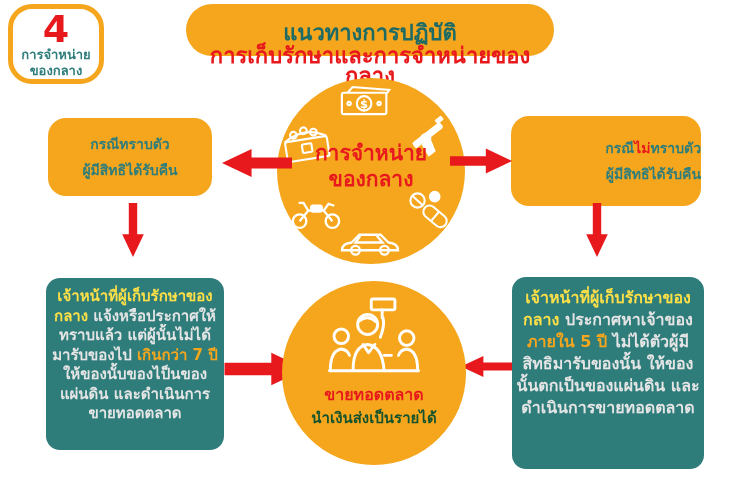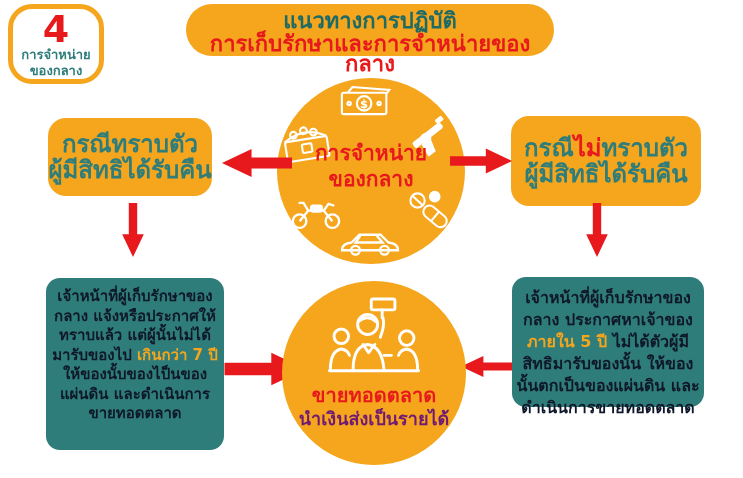--- a/index.html
+++ b/index.html
@@ -5,51 +5,51 @@
   html,body{margin:0;padding:0;background:#fff;}
   #stage{
     position:relative;width:743px;height:478px;background:#ffffff;overflow:hidden;
     font-family:"DejaVu Sans","Liberation Sans",sans-serif;font-weight:bold;
   }
   .abs{position:absolute;}
   
   .orange-bg{background:#F5A61D;}
   .teal-bg{background:#2E7D7B;}
   .red-t{color:#E8191C;}
-  .white-t{color:#0f172a;}
-  .salmon-t{color:#0f172a;}
+  .white-t{color:#e5e5e5;}
+  .salmon-t{color:#fde047;}
   .orange-t{color:#F5A61D;}
   
   #badge{left:8px;top:4px;width:96px;height:80px;background:#fff;border:5px solid #F5A61D;
     border-radius:24px;text-align:center;box-sizing:border-box;padding-top:2px;}
   #badge .num{font-size:38px;line-height:36px;color:#E8191C;}
   #badge .bl{font-size:13px;line-height:16px;color:#2E7D7B;}
   
   #banner{left:186px;top:4px;width:368px;height:52px;border-radius:27px;text-align:center;
-    box-sizing:border-box;padding-top:4px;}
+    box-sizing:border-box;padding-top:16px;}
   #banner .l1{font-size:22px;line-height:26px;color:#1E6B66;}
   #banner .l2{font-size:22px;line-height:20px;color:#E8191C;}
   
   .case-box{border-radius:18px;display:flex;flex-direction:column;justify-content:center;
-    text-align:center;font-size:24px;line-height:26px;color:#2E7D7B;}
+    text-align:center;font-size:14px;line-height:26px;color:#2E7D7B;}
   #case-known{left:48px;top:118px;width:164px;height:78px;}
-  #case-unknown{left:511px;top:116px;width:190px;height:90px;}
+  #case-unknown{left:511px;top:116px;width:190px;height:90px;text-align:right;}
   
   .circle{border-radius:50%;}
   #center-circle{left:277px;top:78px;width:188px;height:186px;}
   #center-circle .lbl{position:absolute;left:0;right:0;top:62px;text-align:center;
     color:#E8191C;font-size:21px;line-height:26px;}
   #auction-circle{left:282px;top:281px;width:184px;height:184px;text-align:center;}
-  #auction-circle .ttl{position:absolute;left:0;right:0;top:102px;color:#E8191C;font-size:20px;line-height:24px;}
-  #auction-circle .sub{position:absolute;left:0;right:0;top:128px;color:#701a75;font-size:18px;line-height:19px;}
+  #auction-circle .ttl{position:absolute;left:0;right:0;top:102px;color:#E8191C;font-size:16px;line-height:24px;}
+  #auction-circle .sub{position:absolute;left:0;right:0;top:128px;color:#14532d;font-size:15px;line-height:19px;}
   
   .detail-box{border-radius:14px;box-sizing:border-box;text-align:center;color:#fff;}
   #known-detail{left:46px;top:278px;width:178px;height:172px;padding:9px 4px;
     font-size:15px;line-height:19.5px;}
-  #unknown-detail{left:512px;top:277px;width:192px;height:130px;padding:10px 4px;
+  #unknown-detail{left:512px;top:277px;width:192px;height:192px;padding:10px 4px;
     font-size:16px;line-height:22px;}
   .icon{position:absolute;}
   svg{display:block;}
 </style>
 </head>
 <body>
 
 <div id="stage">
 
   <div id="badge" class="abs">

